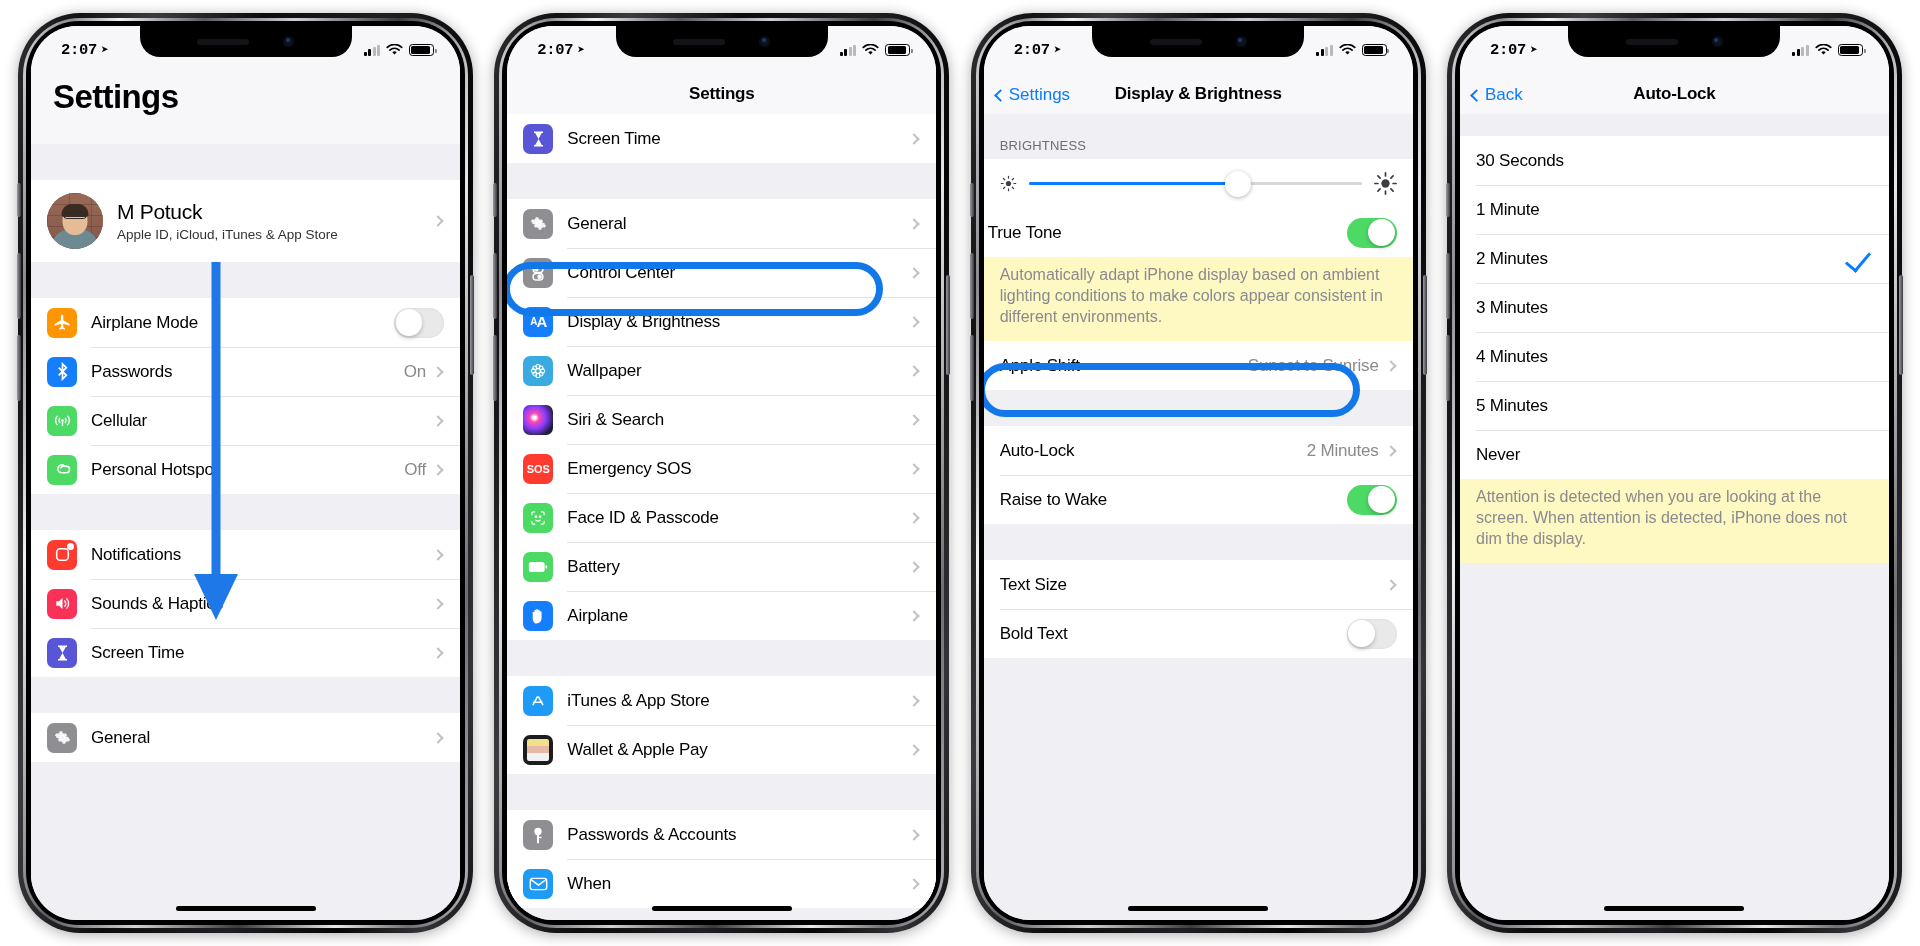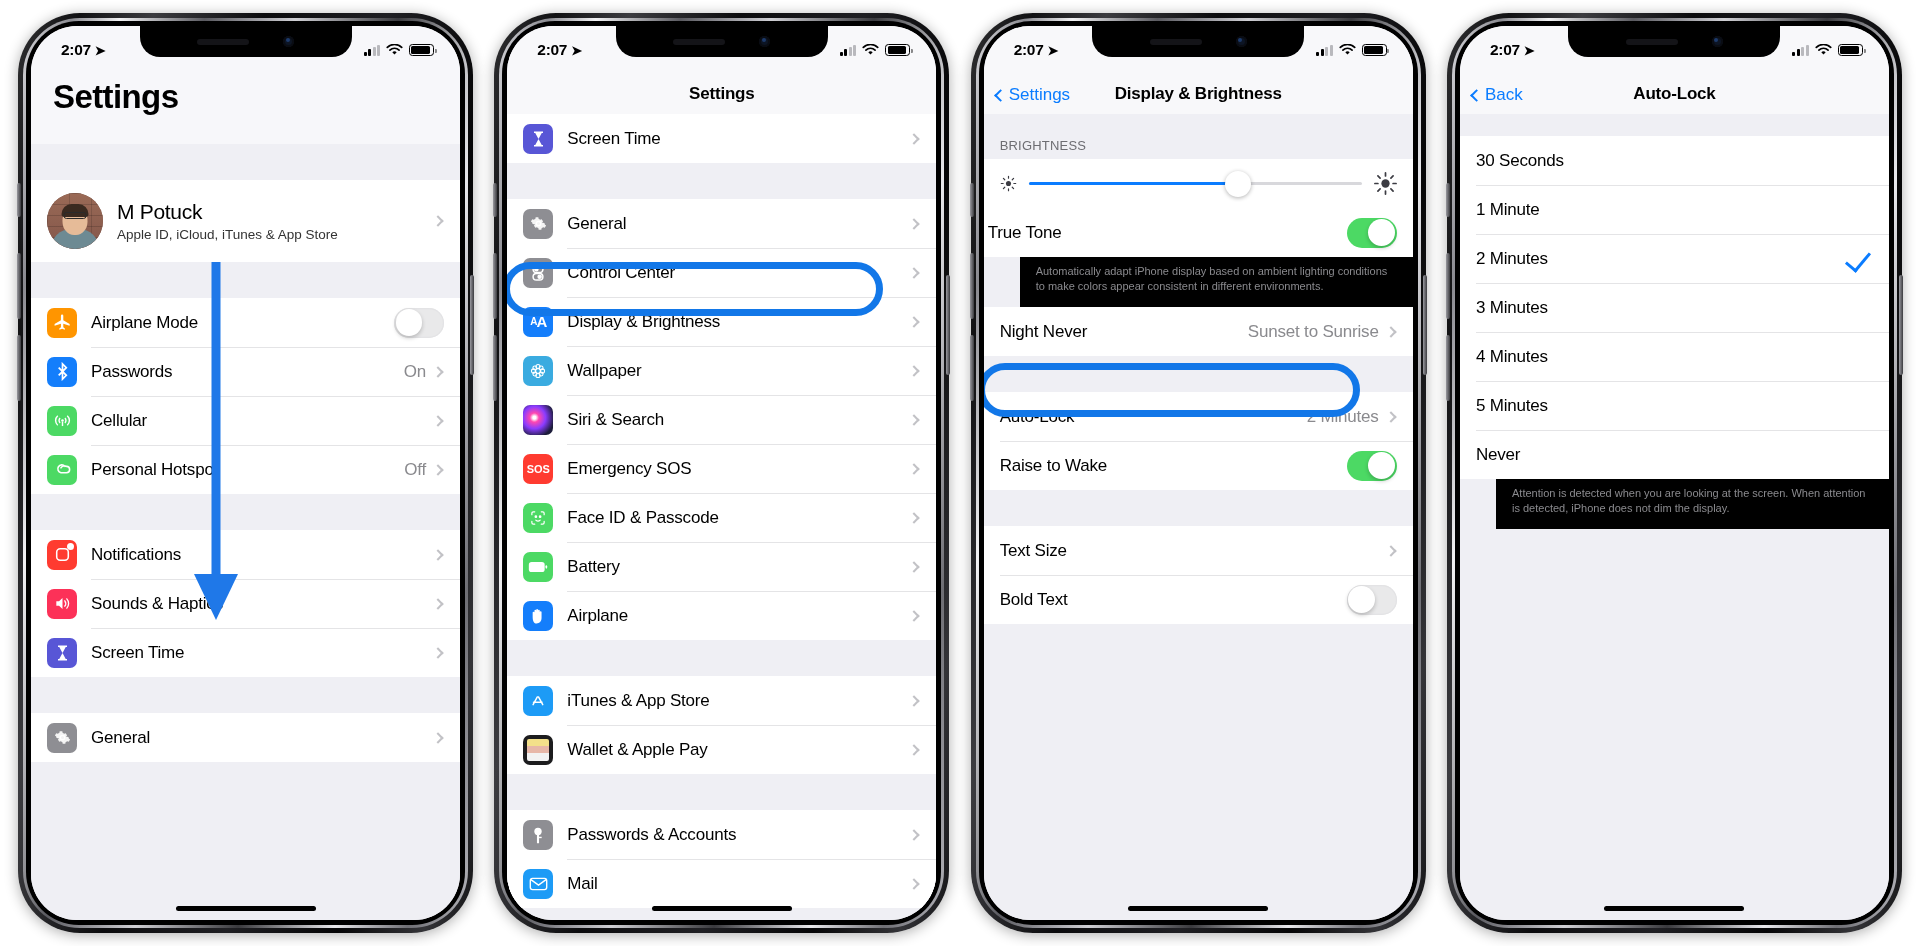--- a/index.html
+++ b/index.html
@@ -81,20 +81,21 @@
   
   .statusbar {
     position: absolute; top: 0; left: 0; right: 0;
     height: 44px;
     display: flex; align-items: center;
     justify-content: space-between;
     padding: 4px 26px 0 30px;
     font-size: 15.5px; font-weight: bold;
     color: #000;
     z-index: 25;
+    font-family: Liberation Mono, monospace;
   }
   .sb-left { display: flex; align-items: center; gap: 4px; letter-spacing: -.3px; }
   .sb-right { display: flex; align-items: center; gap: 6px; }
   .loc-arrow { font-size: 13px; transform: rotate(0deg); }
   .bars { display: flex; align-items: flex-end; gap: 1.5px; height: 11px; }
   .bars i { width: 3px; background: #000; border-radius: 1px; display: block; }
   .bars i:nth-child(1){height:4px}
   .bars i:nth-child(2){height:6.5px}
   .bars i:nth-child(3){height:9px;background:#b9b9bd}
   .bars i:nth-child(4){height:11px;background:#b9b9bd}
@@ -171,25 +172,24 @@
   .icn svg { display:block; }
 
   
   .sec-header {
     font-size: 13px; color:#6d6d72;
     padding: 24px 16px 6px 16px;
     background: #efeff4;
     letter-spacing: .2px;
   }
   .sec-footer {
-    font-size: 11px; color:#8a8a8e;
+    font-size: 16px; color:#8a8a8e;
     padding: 7px 16px 14px 16px;
-    background: #000000;
+    background: #fef9c3;
     line-height: 1.32;
-    margin-left: 36px;
   }
 
   
   .acct-row { min-height: 82px; align-items: center; }
   .avatar {
     width: 56px; height: 56px; border-radius: 50%;
     margin-right: 14px; flex:0 0 auto;
     background:
       radial-gradient(circle at 50% 34%, #e7c3a4 0 17%, rgba(231,195,164,0) 18%),
       linear-gradient(#7d564a,#7d564a);
@@ -605,21 +605,21 @@
             <span class="label">Passwords &amp; Accounts</span>
             <span class="chev"></span>
           </div>
           <div class="row">
             <span class="icn" style="background:#1d9bf6">
               <svg width="19" height="14" viewBox="0 0 22 16" fill="none" stroke="#fff" stroke-width="1.6">
                   <rect x="1.5" y="1.5" width="19" height="13" rx="2.6"></rect>
                   <path d="M2.2 3 11 9.2 19.8 3"></path>
                 </svg>
             </span>
-            <span class="label">Mail</span>
+            <span class="label">When</span>
             <span class="chev"></span>
           </div>
         </div>
       </div>
 
       <div class="ann ann-oval" style="left:-4px;top:236px;width:380px;height:54px"></div>
 
       <div class="home-ind"></div>
     </div>
   </div>
@@ -692,21 +692,21 @@
             <span class="label">True Tone</span>
             <span class="toggle on">
                 <span class="knob"></span>
               </span>
           </div>
         </div>
         <div class="sec-footer">Automatically adapt iPhone display based on ambient lighting conditions to make colors appear consistent in different environments.</div>
 
         <div class="group">
           <div class="row no-icon">
-            <span class="label">Night Never</span>
+            <span class="label">Apple Shift</span>
             <span class="value">Sunset to Sunrise</span>
             <span class="chev"></span>
           </div>
         </div>
 
         <div class="gap"></div>
 
         <div class="group">
           <div class="row no-icon">
             <span class="label">Auto-Lock</span>

